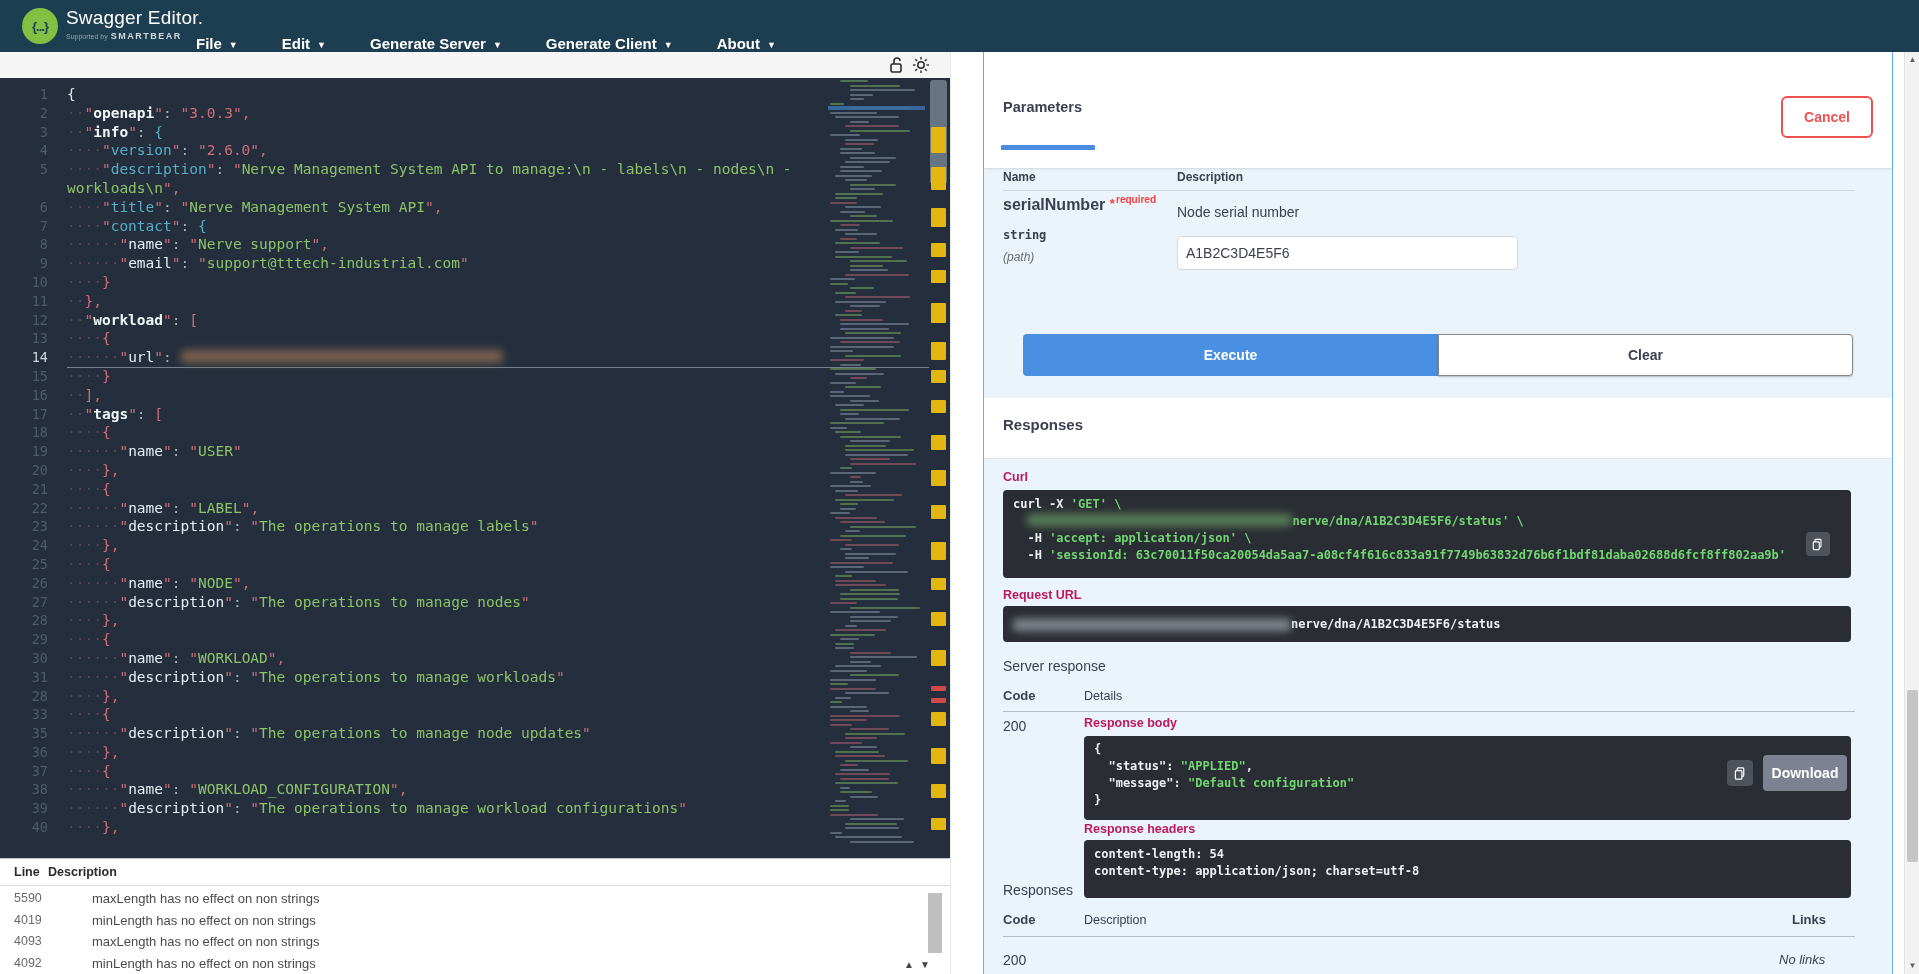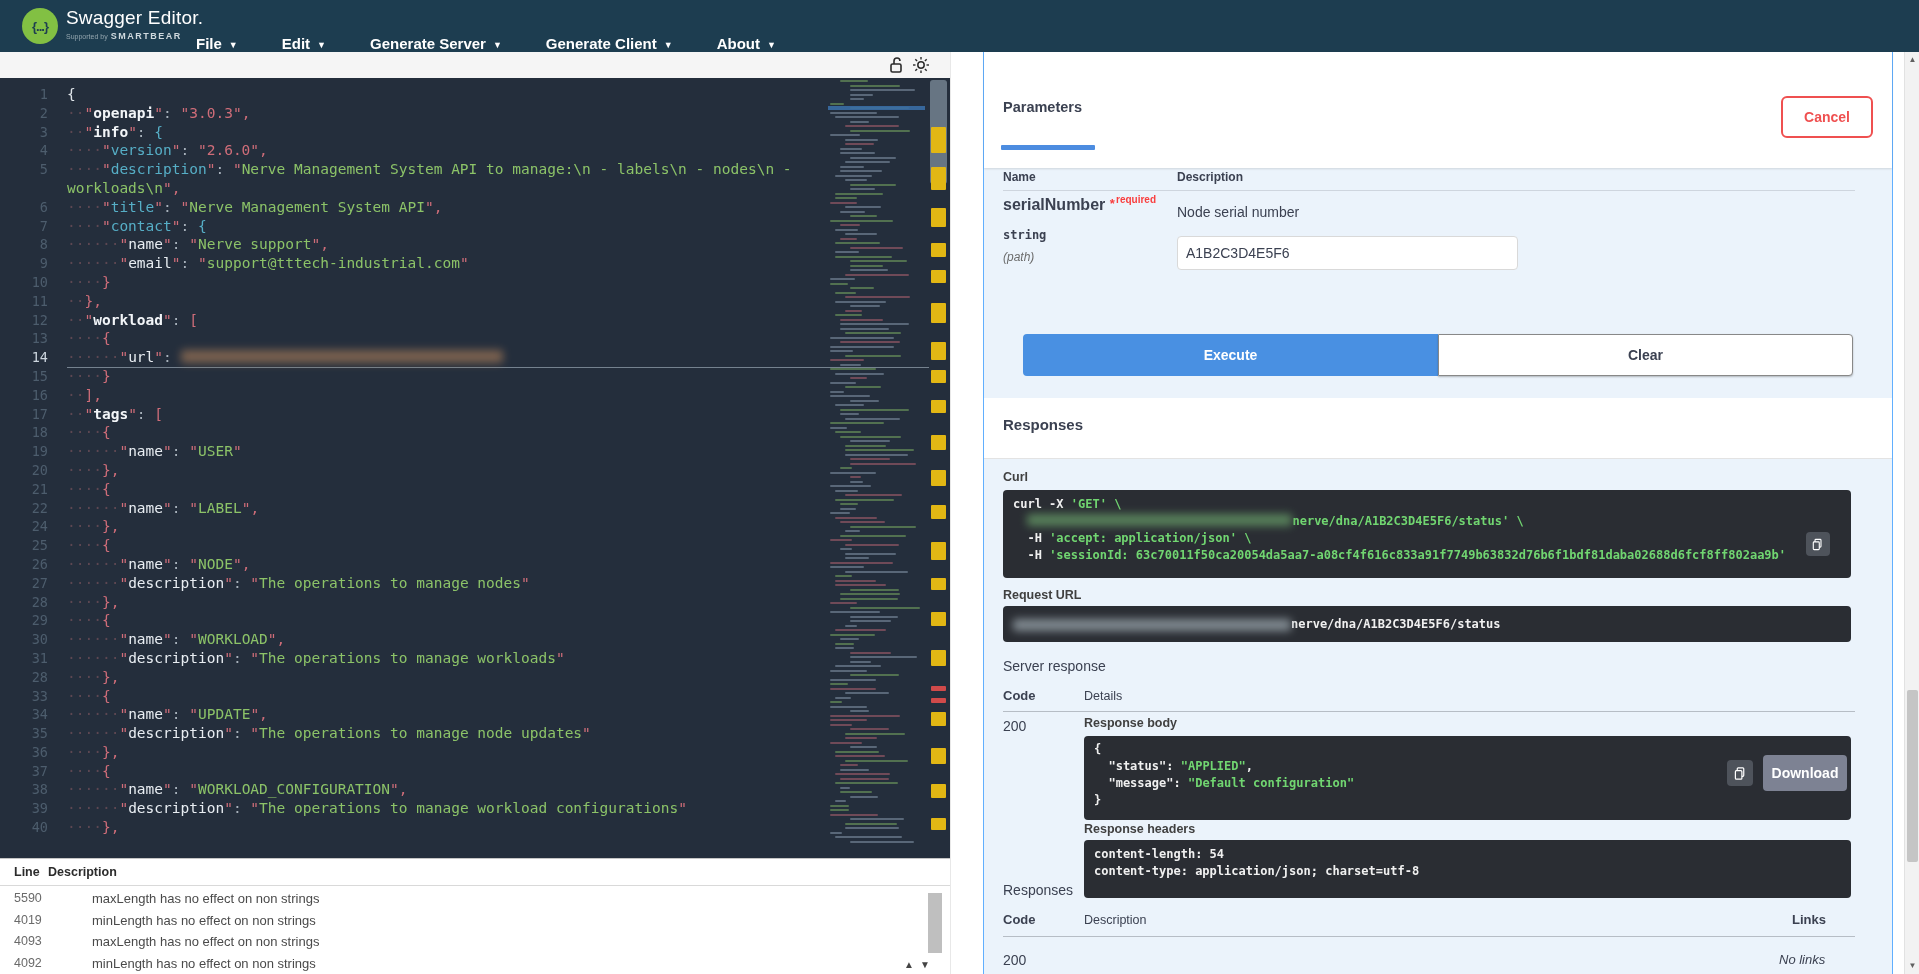--- a/index.html
+++ b/index.html
@@ -73,21 +73,21 @@
   .req-star{color:#f93e3e;font-size:13px;vertical-align:top;}
   .req-word{position:absolute;left:132px;top:142px;color:#f93e3e;font-size:10px;font-weight:bold;}
   .param-type{position:absolute;left:19px;top:176px;font-family:"DejaVu Sans Mono",monospace;font-weight:bold;font-size:12px;color:#3b4151;}
   .param-in{position:absolute;left:19px;top:198px;font-style:italic;font-size:12px;color:#6b6b6b;}
   .param-desc{position:absolute;left:193px;top:152px;font-size:14px;color:#3b4151;}
   .param-input{position:absolute;left:193px;top:184px;width:323px;height:32px;border:1px solid #d9d9d9;border-radius:4px;background:#fff;font-size:14px;color:#3b4151;padding:0 8px;font-family:"Liberation Sans",sans-serif;}
   .btn-execute{position:absolute;left:39px;top:282px;width:415px;height:42px;background:#4990e2;border:2px solid #4990e2;border-radius:4px 0 0 4px;color:#fff;font-weight:bold;font-size:14px;cursor:pointer;}
   .btn-clear{position:absolute;left:454px;top:282px;width:415px;height:42px;background:#fff;border:1px solid #888;box-shadow:0 1px 2px rgba(0,0,0,.25);border-radius:0 4px 4px 0;color:#3b4151;font-weight:bold;font-size:14px;cursor:pointer;}
   .resp-band{position:absolute;left:0;top:346px;width:100%;height:60px;background:#fff;border-bottom:1px solid #e3e3e3;}
   .resp-band h4{position:absolute;left:19px;top:18px;margin:0;font-size:15px;font-weight:bold;color:#3b4151;}
-  .small-label{position:absolute;font-size:12.5px;font-weight:bold;color:#404040;}
+  .small-label{position:absolute;font-size:12.5px;font-weight:bold;color:#be185d;}
   .codeblock{position:absolute;background:#2a2d33;border-radius:4px;font-family:"DejaVu Sans Mono",monospace;font-size:12px;font-weight:bold;color:#f0f0f0;}
   .codeblock .cline{white-space:pre;line-height:17px;}
   .tk-cw,.tk-bw,.tk-pc2{color:#f0f0f0;}
   .tk-cg,.tk-bg{color:#71d671;}
   .blur-green{display:inline-block;width:265px;height:12px;border-radius:3px;background:#5d8a5f;filter:blur(4px);opacity:.9;transform:translateY(1px);}
   .blur-white{display:inline-block;width:278px;height:12px;border-radius:3px;background:#8a949b;filter:blur(4px);opacity:.9;transform:translateY(1px);}
   .copy-btn{position:absolute;width:24px;height:24px;background:#4e535b;border:none;border-radius:4px;cursor:pointer;display:flex;align-items:center;justify-content:center;}
   .btn-download{position:absolute;width:84px;height:36px;background:#7d8293;border:none;border-radius:4px;color:#fff;font-weight:bold;font-size:14px;cursor:pointer;font-family:"Liberation Sans",sans-serif;}
   .plain-label{position:absolute;font-size:14px;color:#3b4151;}
   .nolinks{position:absolute;font-style:italic;font-size:13px;color:#3b4151;}
@@ -161,31 +161,31 @@
         <div class="crow"><span class="lnum">13</span><span class="ltext"><span class="tk-ind">····</span><span class="tk-vr">{</span></span></div>
         <div class="crow active"><span class="lnum">14</span><span class="ltext"><span class="tk-ind">······</span><span class="tk-q">"</span><span class="tk-kw">url</span><span class="tk-q">"</span><span class="tk-pc">: </span><span class="blur-url"></span></span></div>
         <div class="crow"><span class="lnum">15</span><span class="ltext"><span class="tk-ind">····</span><span class="tk-vr">}</span></span></div>
         <div class="crow"><span class="lnum">16</span><span class="ltext"><span class="tk-ind">··</span><span class="tk-vr">],</span></span></div>
         <div class="crow"><span class="lnum">17</span><span class="ltext"><span class="tk-ind">··</span><span class="tk-q">"</span><span class="tk-kb">tags</span><span class="tk-q">"</span><span class="tk-pc">: </span><span class="tk-vr">[</span></span></div>
         <div class="crow"><span class="lnum">18</span><span class="ltext"><span class="tk-ind">····</span><span class="tk-vr">{</span></span></div>
         <div class="crow"><span class="lnum">19</span><span class="ltext"><span class="tk-ind">······</span><span class="tk-q">"</span><span class="tk-kw">name</span><span class="tk-q">"</span><span class="tk-pc">: </span><span class="tk-q">"</span><span class="tk-vg">USER</span><span class="tk-q">"</span></span></div>
         <div class="crow"><span class="lnum">20</span><span class="ltext"><span class="tk-ind">····</span><span class="tk-vr">},</span></span></div>
         <div class="crow"><span class="lnum">21</span><span class="ltext"><span class="tk-ind">····</span><span class="tk-vr">{</span></span></div>
         <div class="crow"><span class="lnum">22</span><span class="ltext"><span class="tk-ind">······</span><span class="tk-q">"</span><span class="tk-kw">name</span><span class="tk-q">"</span><span class="tk-pc">: </span><span class="tk-q">"</span><span class="tk-vg">LABEL</span><span class="tk-q">"</span><span class="tk-vr">,</span></span></div>
+        <div class="crow"><span class="lnum">23</span><span class="ltext"><span class="tk-ind">······</span><span class="tk-q">"</span><span class="tk-kw">description</span><span class="tk-q">"</span><span class="tk-pc">: </span><span class="tk-q">"</span><span class="tk-vg">The operations to manage labels</span><span class="tk-q">"</span></span></div>
         <div class="crow"><span class="lnum">24</span><span class="ltext"><span class="tk-ind">····</span><span class="tk-vr">},</span></span></div>
         <div class="crow"><span class="lnum">25</span><span class="ltext"><span class="tk-ind">····</span><span class="tk-vr">{</span></span></div>
         <div class="crow"><span class="lnum">26</span><span class="ltext"><span class="tk-ind">······</span><span class="tk-q">"</span><span class="tk-kw">name</span><span class="tk-q">"</span><span class="tk-pc">: </span><span class="tk-q">"</span><span class="tk-vg">NODE</span><span class="tk-q">"</span><span class="tk-vr">,</span></span></div>
         <div class="crow"><span class="lnum">27</span><span class="ltext"><span class="tk-ind">······</span><span class="tk-q">"</span><span class="tk-kw">description</span><span class="tk-q">"</span><span class="tk-pc">: </span><span class="tk-q">"</span><span class="tk-vg">The operations to manage nodes</span><span class="tk-q">"</span></span></div>
         <div class="crow"><span class="lnum">28</span><span class="ltext"><span class="tk-ind">····</span><span class="tk-vr">},</span></span></div>
         <div class="crow"><span class="lnum">29</span><span class="ltext"><span class="tk-ind">····</span><span class="tk-vr">{</span></span></div>
         <div class="crow"><span class="lnum">30</span><span class="ltext"><span class="tk-ind">······</span><span class="tk-q">"</span><span class="tk-kw">name</span><span class="tk-q">"</span><span class="tk-pc">: </span><span class="tk-q">"</span><span class="tk-vg">WORKLOAD</span><span class="tk-q">"</span><span class="tk-vr">,</span></span></div>
         <div class="crow"><span class="lnum">31</span><span class="ltext"><span class="tk-ind">······</span><span class="tk-q">"</span><span class="tk-kw">description</span><span class="tk-q">"</span><span class="tk-pc">: </span><span class="tk-q">"</span><span class="tk-vg">The operations to manage workloads</span><span class="tk-q">"</span></span></div>
         <div class="crow"><span class="lnum">28</span><span class="ltext"><span class="tk-ind">····</span><span class="tk-vr">},</span></span></div>
         <div class="crow"><span class="lnum">33</span><span class="ltext"><span class="tk-ind">····</span><span class="tk-vr">{</span></span></div>
-        <div class="crow"><span class="lnum">34</span><span class="ltext"><span class="tk-ind">······</span><span class="tk-q">"</span><span class="tk-kw">name</span><span class="tk-q">"</span><span class="tk-pc">: </span><span class="tk-q">"</span><span class="tk-vg">UPDATE</span><span class="tk-q">"</span><span class="tk-vr">,</span></span></div>
         <div class="crow"><span class="lnum">35</span><span class="ltext"><span class="tk-ind">······</span><span class="tk-q">"</span><span class="tk-kw">description</span><span class="tk-q">"</span><span class="tk-pc">: </span><span class="tk-q">"</span><span class="tk-vg">The operations to manage node updates</span><span class="tk-q">"</span></span></div>
         <div class="crow"><span class="lnum">36</span><span class="ltext"><span class="tk-ind">····</span><span class="tk-vr">},</span></span></div>
         <div class="crow"><span class="lnum">37</span><span class="ltext"><span class="tk-ind">····</span><span class="tk-vr">{</span></span></div>
         <div class="crow"><span class="lnum">38</span><span class="ltext"><span class="tk-ind">······</span><span class="tk-q">"</span><span class="tk-kw">name</span><span class="tk-q">"</span><span class="tk-pc">: </span><span class="tk-q">"</span><span class="tk-vg">WORKLOAD_CONFIGURATION</span><span class="tk-q">"</span><span class="tk-vr">,</span></span></div>
         <div class="crow"><span class="lnum">39</span><span class="ltext"><span class="tk-ind">······</span><span class="tk-q">"</span><span class="tk-kw">description</span><span class="tk-q">"</span><span class="tk-pc">: </span><span class="tk-q">"</span><span class="tk-vg">The operations to manage workload configurations</span><span class="tk-q">"</span></span></div>
         <div class="crow"><span class="lnum">40</span><span class="ltext"><span class="tk-ind">····</span><span class="tk-vr">},</span></span></div>
       </div>
   </div>
   <div class="abs minimap" id="minimap">
       <div class="mm-row" style="top: 0px; left: 12px; width: 27.9559px; background: rgba(140, 195, 104, 0.45);"></div>

